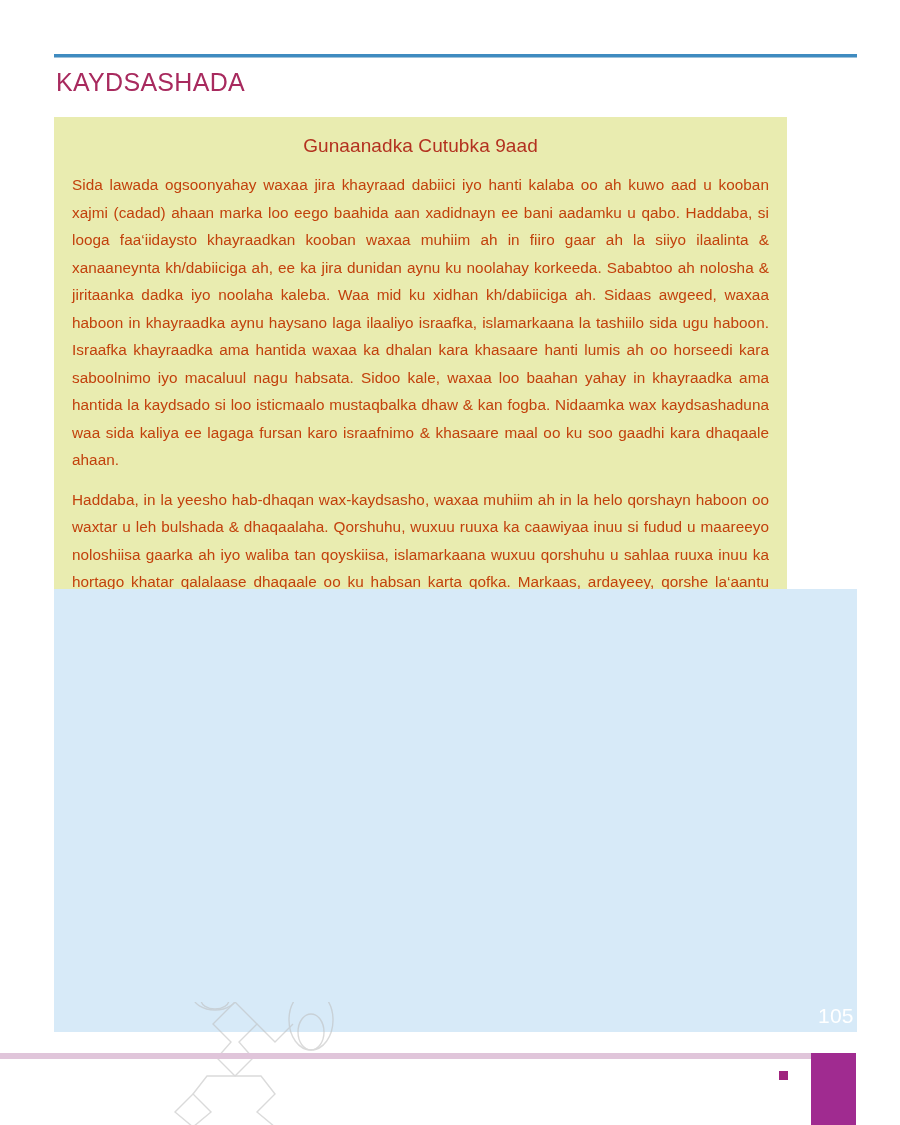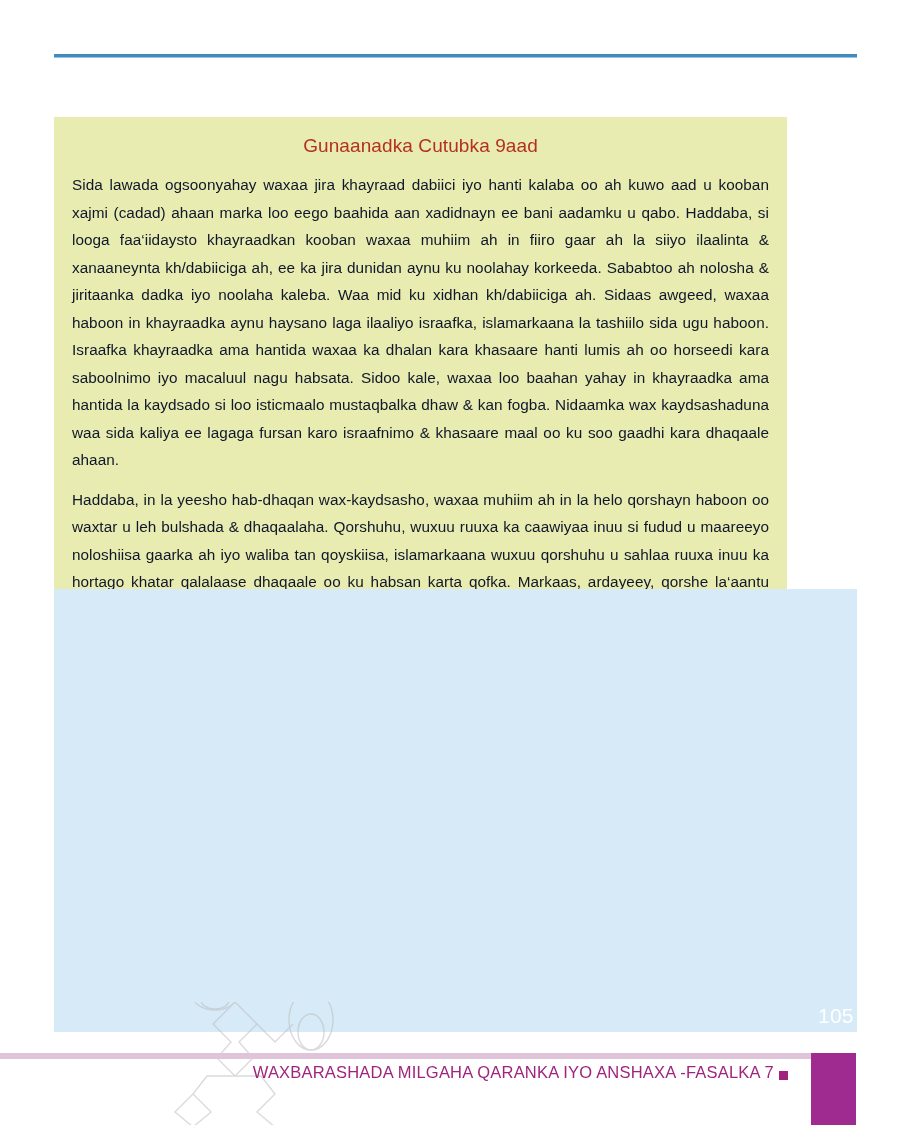--- a/index.html
+++ b/index.html
@@ -69,21 +69,21 @@
     font-size: 19px;
     font-weight: 400;
     margin: 6px 0 14px 0;
     letter-spacing: 0.1px;
   }
   .summary-box p {
     margin: 0 0 12px 0;
     text-align: justify;
     font-size: 15.3px;
     line-height: 27.5px;
-    color: #0f172a;
+    color: #c2410c;
     letter-spacing: 0.05px;
     -webkit-hyphens: none;
     hyphens: none;
   }
   .summary-box p:last-child {
     margin-bottom: 0;
   }
 
   
   .activity-box {
@@ -152,20 +152,21 @@
   }
 </style>
 </head>
 <body>
 
 <div class="page">
 
   <div class="top-rule"></div>
   <div class="top-rule-shadow"></div>
 
+  <div class="chapter-title">KAYDSASHADA</div>
 
   <div class="summary-box">
     <div class="summary-heading">Gunaanadka Cutubka 9aad</div>
     <p>Sida lawada ogsoonyahay waxaa jira khayraad dabiici iyo hanti kalaba oo ah kuwo aad u kooban xajmi (cadad) ahaan marka loo eego baahida aan xadidnayn ee bani aadamku u qabo. Haddaba, si looga faa‘iidaysto khayraadkan kooban waxaa muhiim ah in fiiro gaar ah la siiyo ilaalinta &amp; xanaaneynta kh/dabiiciga ah, ee ka jira dunidan aynu ku noolahay korkeeda. Sababtoo ah nolosha &amp; jiritaanka dadka iyo noolaha kaleba. Waa mid ku xidhan kh/dabiiciga ah. Sidaas awgeed, waxaa haboon in khayraadka aynu haysano laga ilaaliyo israafka, islamarkaana la tashiilo sida ugu haboon. Israafka khayraadka ama hantida waxaa ka dhalan kara khasaare hanti lumis ah oo horseedi kara saboolnimo iyo macaluul nagu habsata. Sidoo kale, waxaa loo baahan yahay in khayraadka ama hantida la kaydsado si loo isticmaalo mustaqbalka dhaw &amp; kan fogba. Nidaamka wax kaydsashaduna waa sida kaliya ee lagaga fursan karo israafnimo &amp; khasaare maal oo ku soo gaadhi kara dhaqaale ahaan.</p>
     <p>Haddaba, in la yeesho hab-dhaqan wax-kaydsasho, waxaa muhiim ah in la helo qorshayn haboon oo waxtar u leh bulshada &amp; dhaqaalaha. Qorshuhu, wuxuu ruuxa ka caawiyaa inuu si fudud u maareeyo noloshiisa gaarka ah iyo waliba tan qoyskiisa, islamarkaana wuxuu qorshuhu u sahlaa ruuxa inuu ka hortago khatar qalalaase dhaqaale oo ku habsan karta qofka. Markaas, ardayeey, qorshe la‘aantu waa nidaam daro, waxyeelo ku keeni karta bulshada oo u horseedi doonta faqri iyo qalalaase dhaqaaleba, haddii aan si haboon loo maarayn khayraadka aynu haysano.</p>
   </div>
 
   <div class="activity-box"></div>
 
   <svg class="watermark" viewBox="0 0 230 125" xmlns="http://www.w3.org/2000/svg">
@@ -176,18 +177,17 @@
       <path d="M122 22 L140 40 L158 22"></path>
       <ellipse cx="176" cy="18" rx="22" ry="30"></ellipse>
       <ellipse cx="176" cy="30" rx="13" ry="18"></ellipse>
       <path d="M58 -6 A22 14 0 0 0 102 -6"></path>
       <path d="M66 -2 A14 9 0 0 0 94 -2"></path>
       <path d="M100 74 L126 74 L140 92 L122 110 L140 125"></path>
     </g>
   </svg>
 
   <div class="footer-rule"></div>
-  <div class="footer-text">WAXBARASHADA MILGAHA QARANKA IYO ANSHAXA -FASALKA  7</div>
   <div class="footer-bullet"></div>
   <div class="page-number-box"></div>
   <div class="page-number">105</div>
 
 </div>
 
 </body></html>

